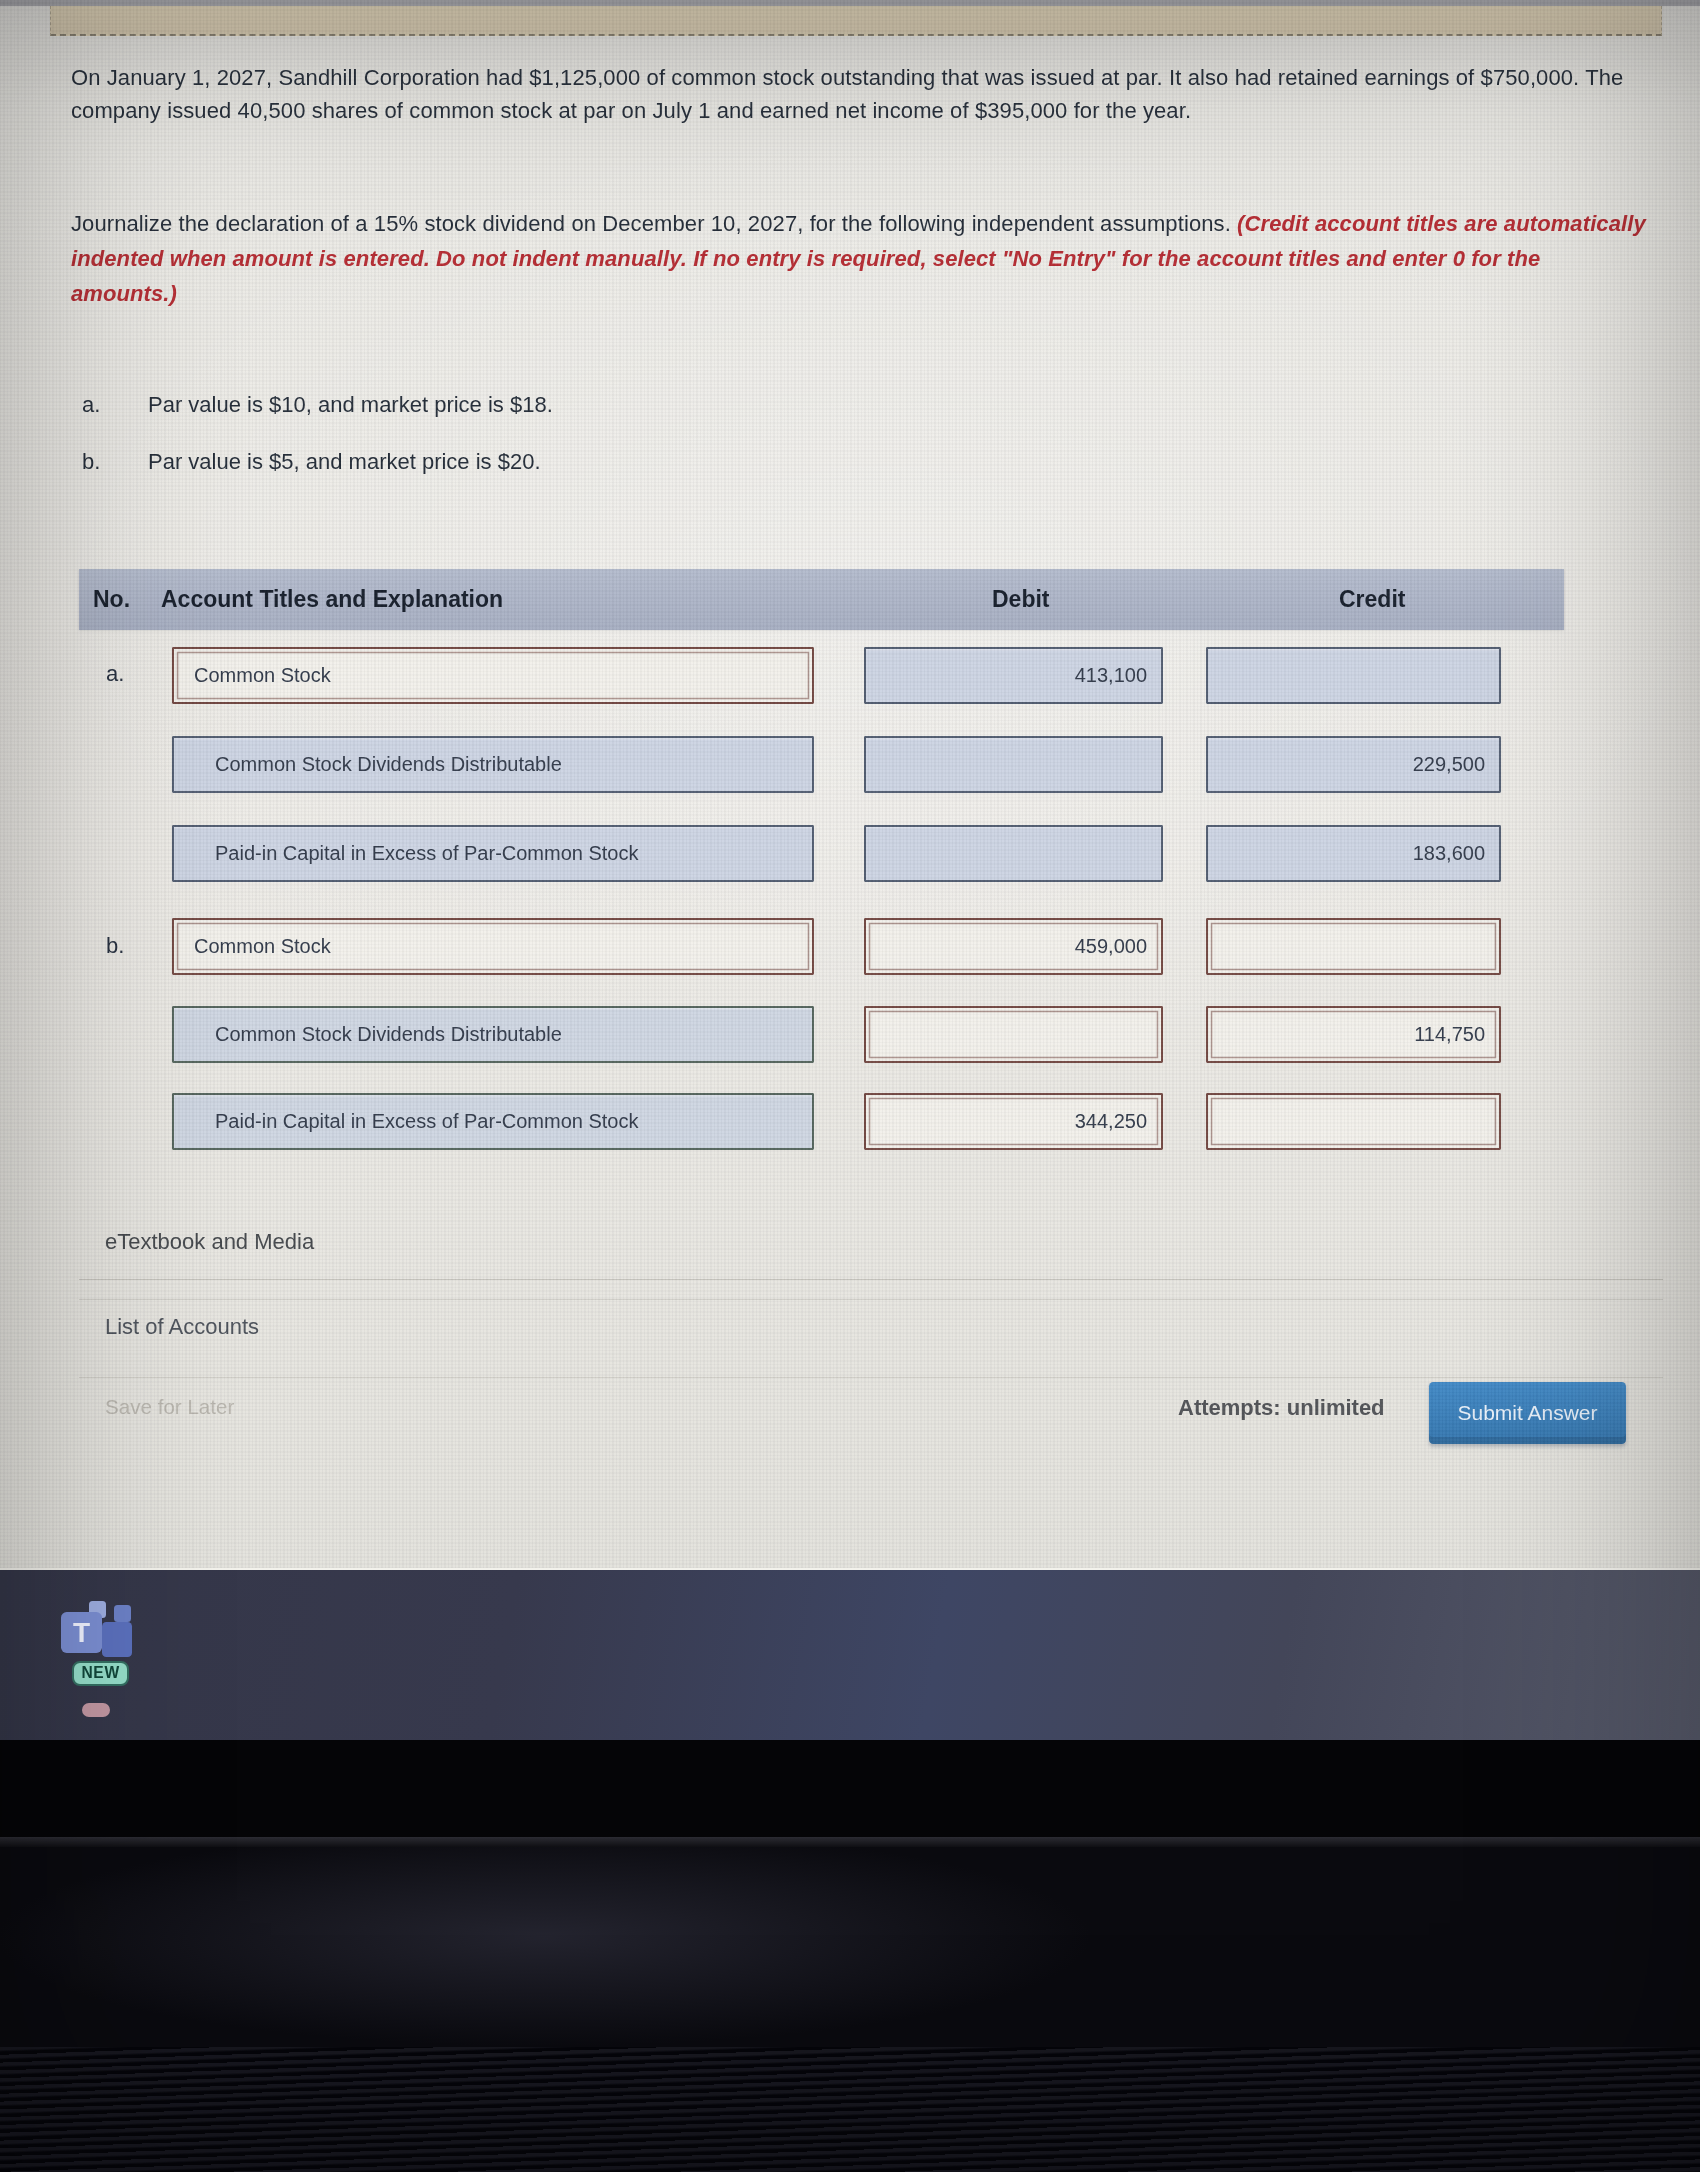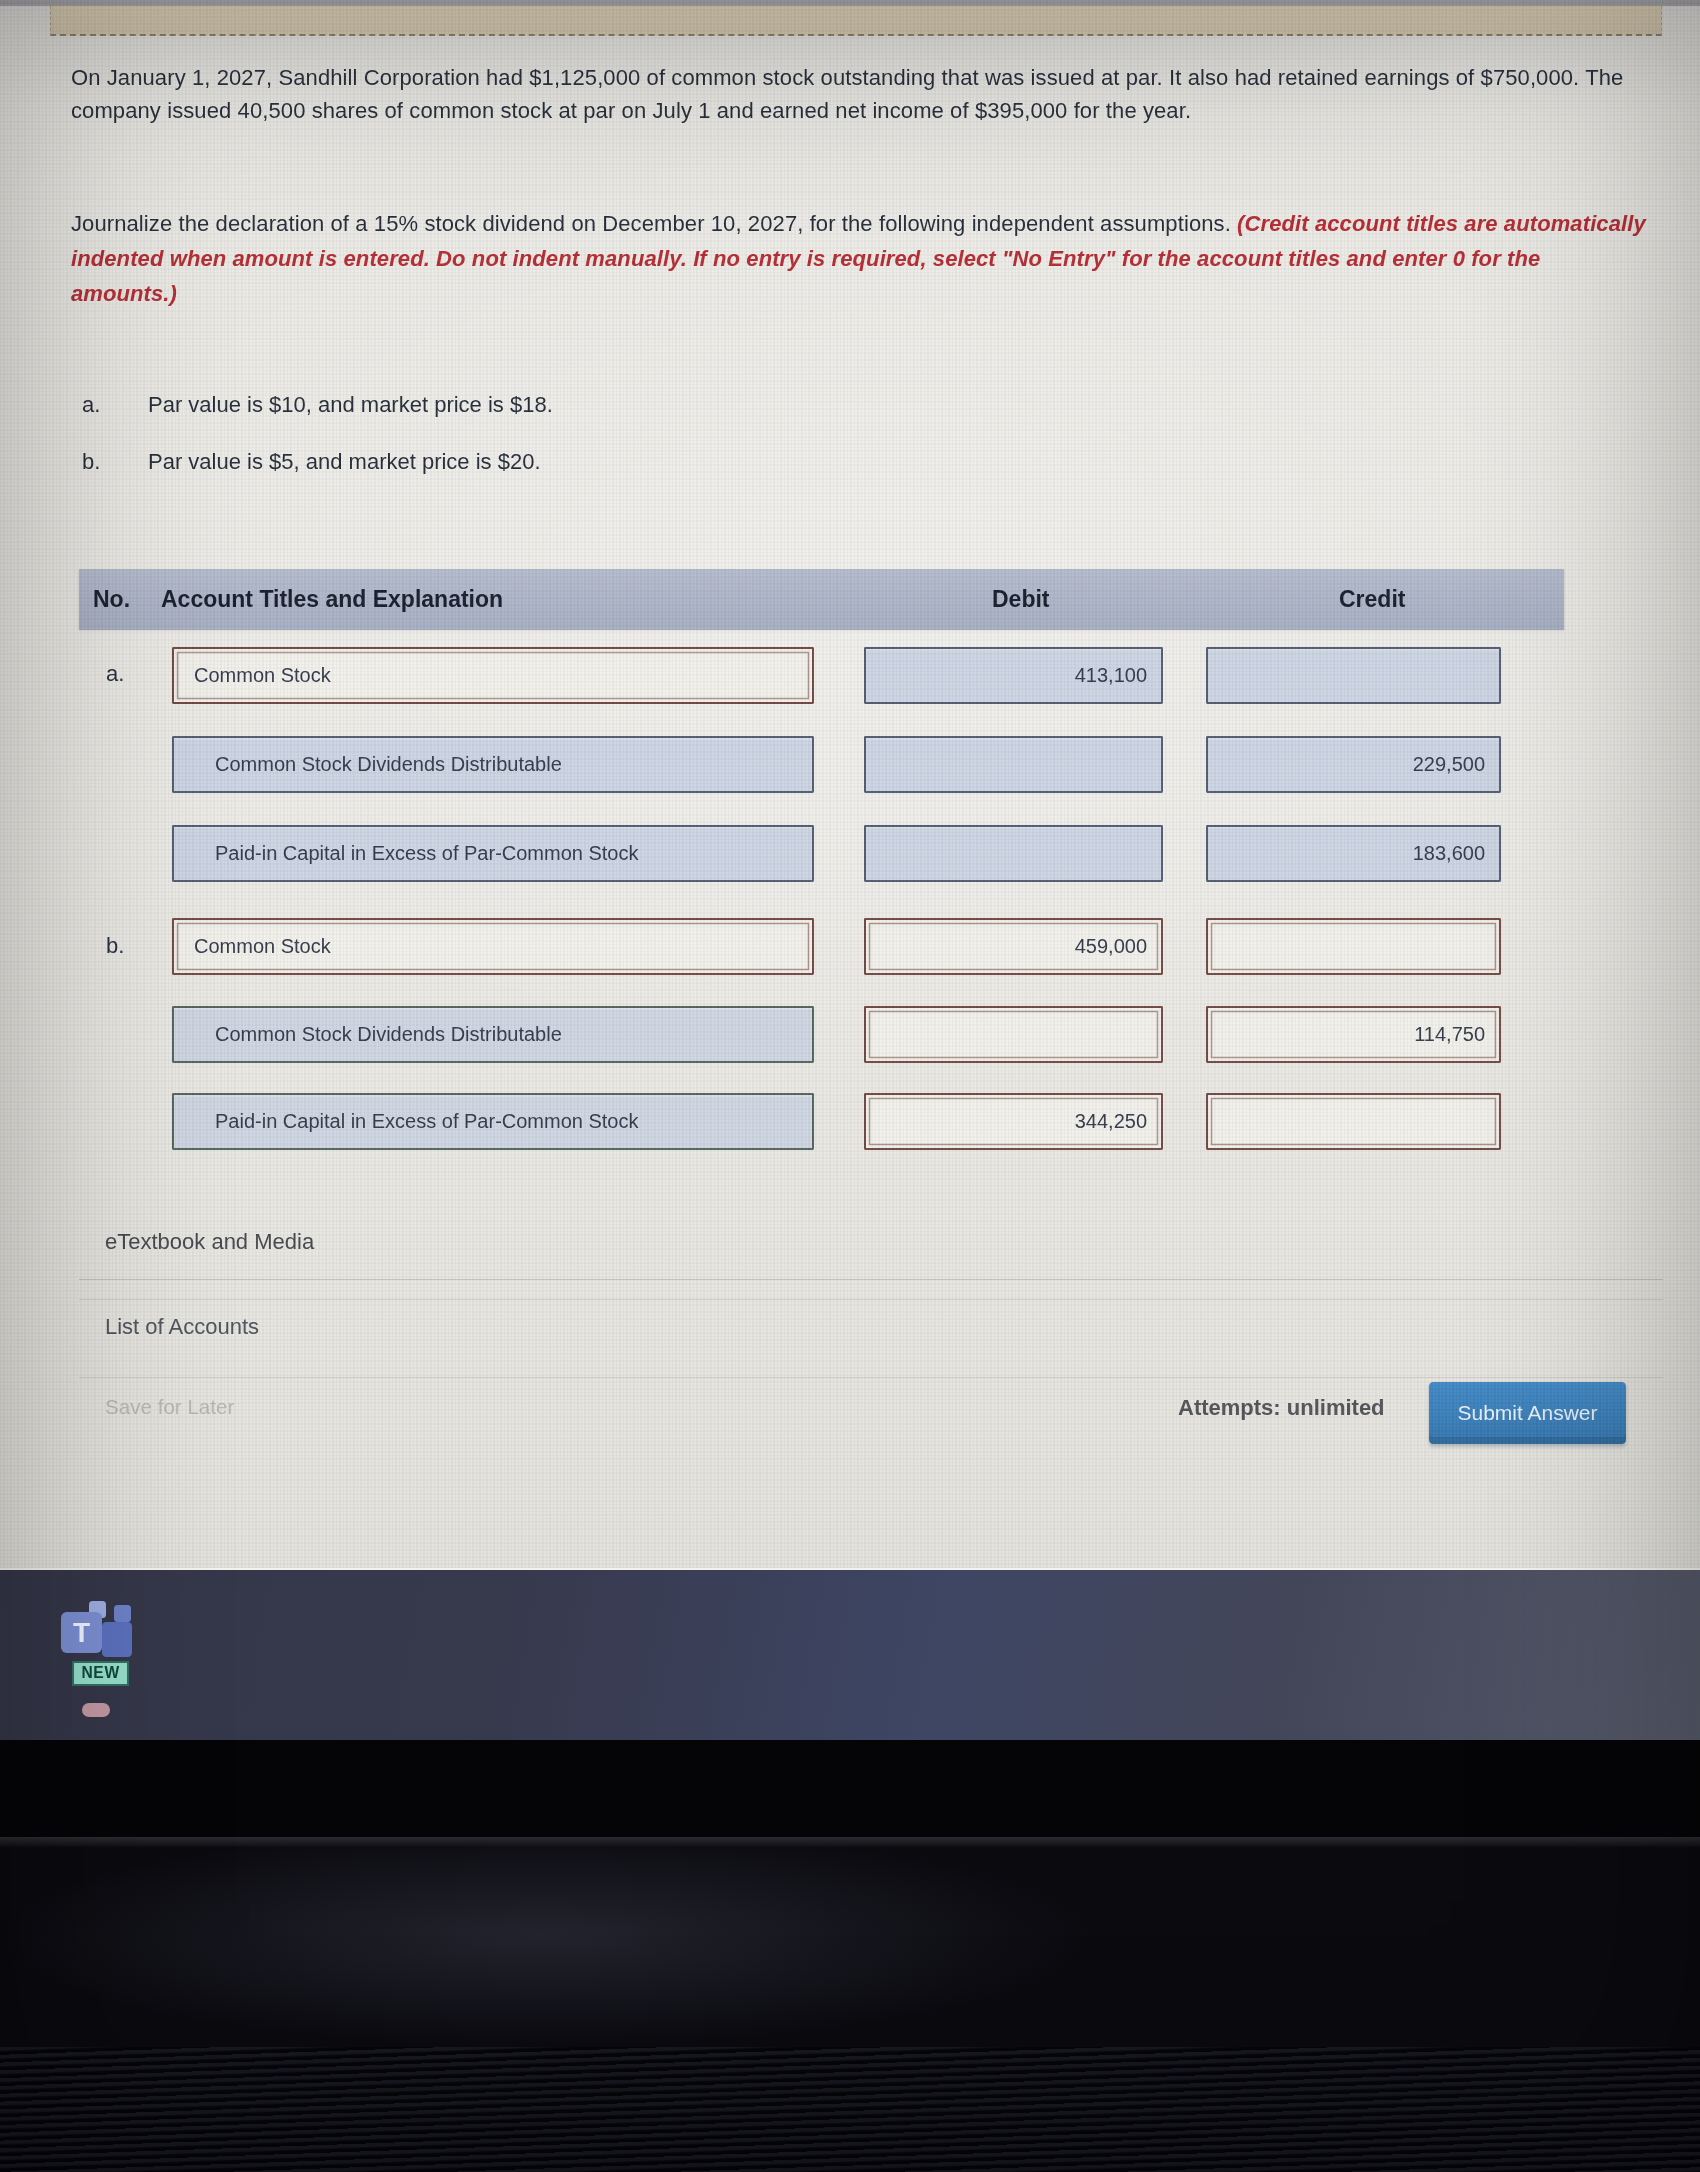--- a/index.html
+++ b/index.html
@@ -84,21 +84,21 @@
   #taskbar { position:absolute; left:0; top:1570px; width:1700px; height:170px;
     background:linear-gradient(100deg,#343648 0%, #37394d 30%, #3e4664 55%, #434659 75%, #565969 100%); }
   #teams { position:absolute; left:61px; top:31px; width:78px; height:106px; }
   .t-big { position:absolute; left:0; top:11.4px; width:41px; height:41px; background:#7b8ed2;
     border-radius:5.7px; display:flex; align-items:center; justify-content:center;
     font-size:28px; font-weight:700; color:#f0f3ff; }
   .t-s1 { position:absolute; left:28px; top:0; width:17px; height:17px; background:#9dade0; border-radius:3.5px; }
   .t-s2 { position:absolute; left:53px; top:4.3px; width:17px; height:17px; background:#6c81c6; border-radius:3.5px; }
   .t-r  { position:absolute; left:41px; top:21px; width:30px; height:35px; background:#5b70bd; border-radius:4.3px; }
   .t-new { position:absolute; left:11.4px; top:60px; padding:1.4px 7px; background:#95ddc9;
-    border:2.1px solid #346f62; border-radius:0; color:#11473a; font-weight:700;
+    border:2.1px solid #346f62; border-radius:8px; color:#11473a; font-weight:700;
     font-size:15.6px; letter-spacing:0.7px; }
   .t-dot { position:absolute; left:21px; top:102px; width:28px; height:14px;
     background:#dba8b2; border-radius:7px; opacity:.85; }
 
   
   .band { position:absolute; left:0; width:1700px; }
   #bezel1 { top:1740px; height:97px; background:#050507; }
   #hinge  { top:1837px; height:10px; background:linear-gradient(180deg,#2b2b32,#0f0f13); }
   #bezel2 { top:1847px; height:200px; background:#0a0a0f; }
   #bezel2::before { content:''; position:absolute; inset:0;

